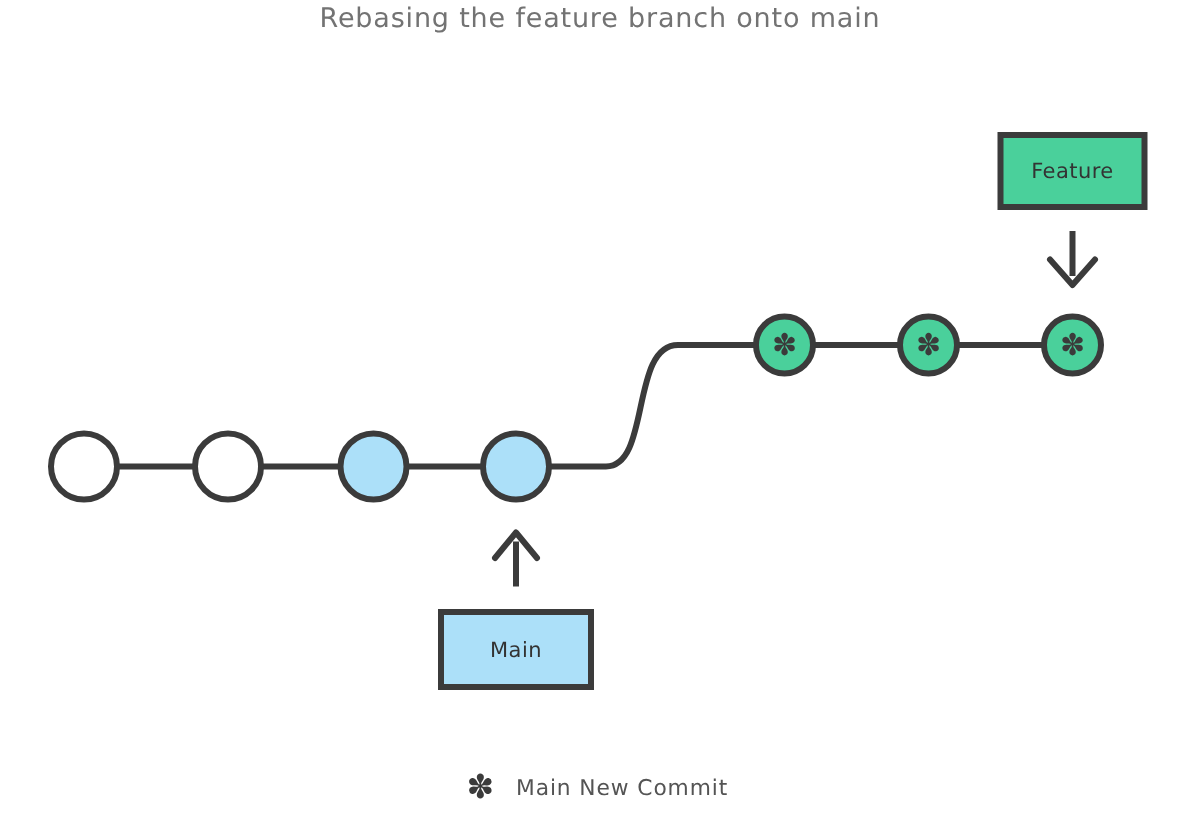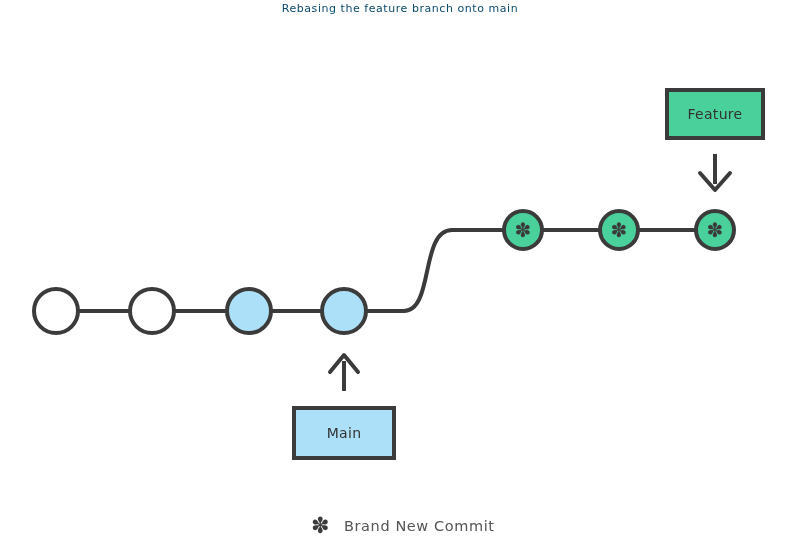--- a/index.html
+++ b/index.html
@@ -19,23 +19,23 @@
     width: 800px;
     height: 545px;
     background: #ffffff;
   }
   .diagram-title {
     position: absolute;
     left: 0;
     top: 2px;
     width: 800px;
     text-align: center;
-    font-size: 11px;
+    font-size: 18px;
     letter-spacing: 0.55px;
-    color: #0c4a6e;
+    color: #737373;
     font-family: "DejaVu Sans", "Liberation Sans", sans-serif;
     white-space: nowrap;
   }
   svg.graph {
     position: absolute;
     left: 0;
     top: 0;
     width: 800px;
     height: 545px;
   }
@@ -115,15 +115,15 @@
     </g>
 
     <g>
       <rect x="294" y="408" width="100" height="50" fill="#ace0f9" stroke="#3b3b3b" stroke-width="4"></rect>
       <text class="box-label" x="344" y="434" text-anchor="middle" dominant-baseline="middle">Main</text>
     </g>
 
   </svg>
 
   <div class="legend-glyph">✽</div>
-  <div class="legend-label">Brand New Commit</div>
+  <div class="legend-label">Main New Commit</div>
 
 </div>
 
 </body></html>

